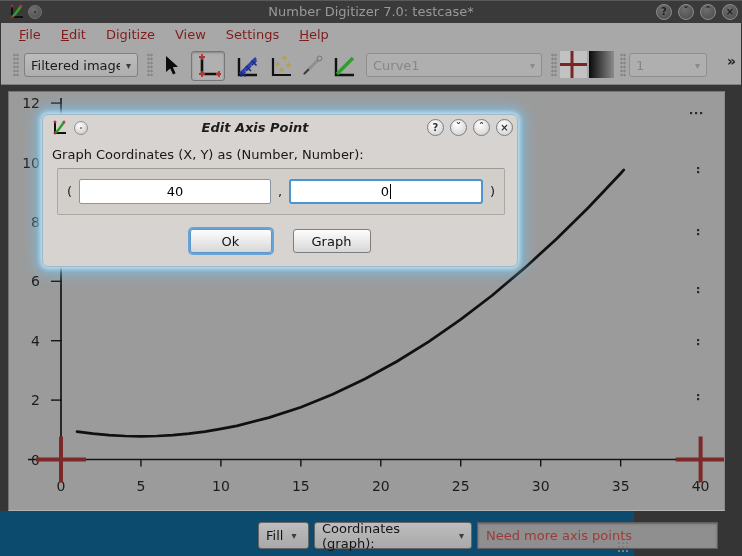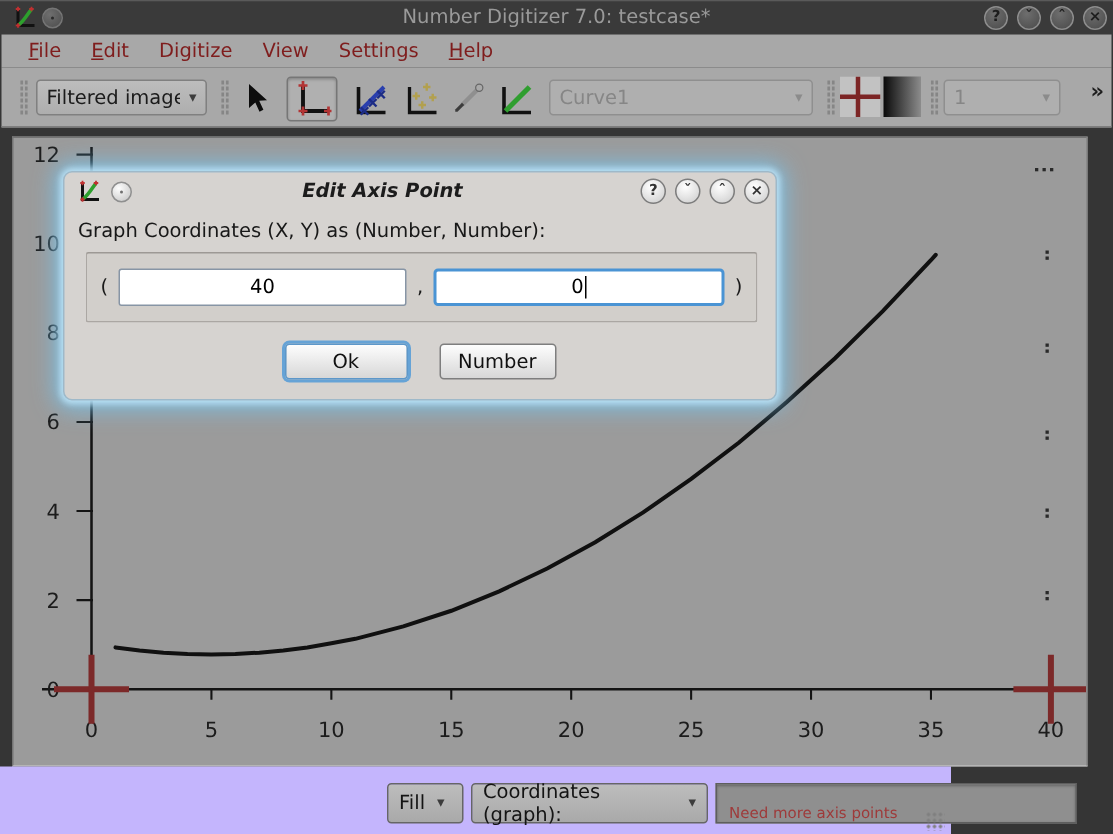--- a/index.html
+++ b/index.html
@@ -73,28 +73,28 @@
   .field.x{width:196px;}
   .field.y{width:198px;border:2px solid #4a94d4;border-radius:3px;}
   .caret{display:inline-block;width:1px;height:15px;background:#000;margin-left:1px;}
   .dlg-actions{position:absolute;left:0;top:114px;width:100%;display:flex;justify-content:center;gap:21px;}
   .dlg-btn{height:24px;border:1px solid #7e7e7e;border-radius:3px;
     background:linear-gradient(#fdfdfd,#d7d7d7);font-size:13px;color:#111;
     display:flex;align-items:center;justify-content:center;}
   .dlg-btn.ok{width:82px;box-shadow:0 0 0 2px #66a3d6;border-color:#5d97c9;}
   .dlg-btn.cancel{width:78px;}
   
-  .statusbar{position:absolute;left:0;top:510px;width:634px;height:46px;background:#c4b5fd;}
+  .statusbar{position:absolute;left:0;top:510px;width:634px;height:46px;background:#0c4a6e;}
   .status-combo{position:absolute;top:11px;height:27px;border:1px solid #666;border-radius:3px;
     background:linear-gradient(#bdbdbd,#a9a9a9);display:flex;align-items:center;
     font-size:13px;color:#141414;padding:0 7px;}
   .status-combo .arrow{font-size:10px;color:#3c3c3c;margin-left:8px;}
   .status-msg{position:absolute;left:477px;top:11px;width:241px;height:27px;background:#8f8f8f;
     border:1px solid #5e5e5e;box-shadow:inset 0 1px 2px rgba(0,0,0,.3);
-    display:flex;align-items:flex-end;padding:0 8px;font-size:10px;}
+    display:flex;align-items:center;padding:0 8px;font-size:13px;}
   .resize-grip{position:absolute;right:4px;bottom:3px;width:13px;height:13px;
     background-image:radial-gradient(#7f7f7f 1px,transparent 1.2px);background-size:4px 4px;}
 </style>
 </head>
 <body>
 
 <div class="window">
 
   <div class="titlebar">
     <span class="app-icon">
@@ -275,21 +275,21 @@
       </div>
       <span class="paren">,</span>
       <div class="field y">
         <span>0</span>
           <span class="caret"></span>
       </div>
       <span class="paren">)</span>
     </div>
     <div class="dlg-actions">
       <div class="dlg-btn ok">Ok</div>
-      <div class="dlg-btn cancel">Number</div>
+      <div class="dlg-btn cancel">Graph</div>
     </div>
   </div>
 
   <div class="statusbar">
     <div class="status-combo" style="left:258px;width:51px;">
       <span>Fill</span>
       <span class="arrow">▾</span>
     </div>
     <div class="status-combo" style="left:314px;width:158px;">
       <span>Coordinates (graph):</span>

